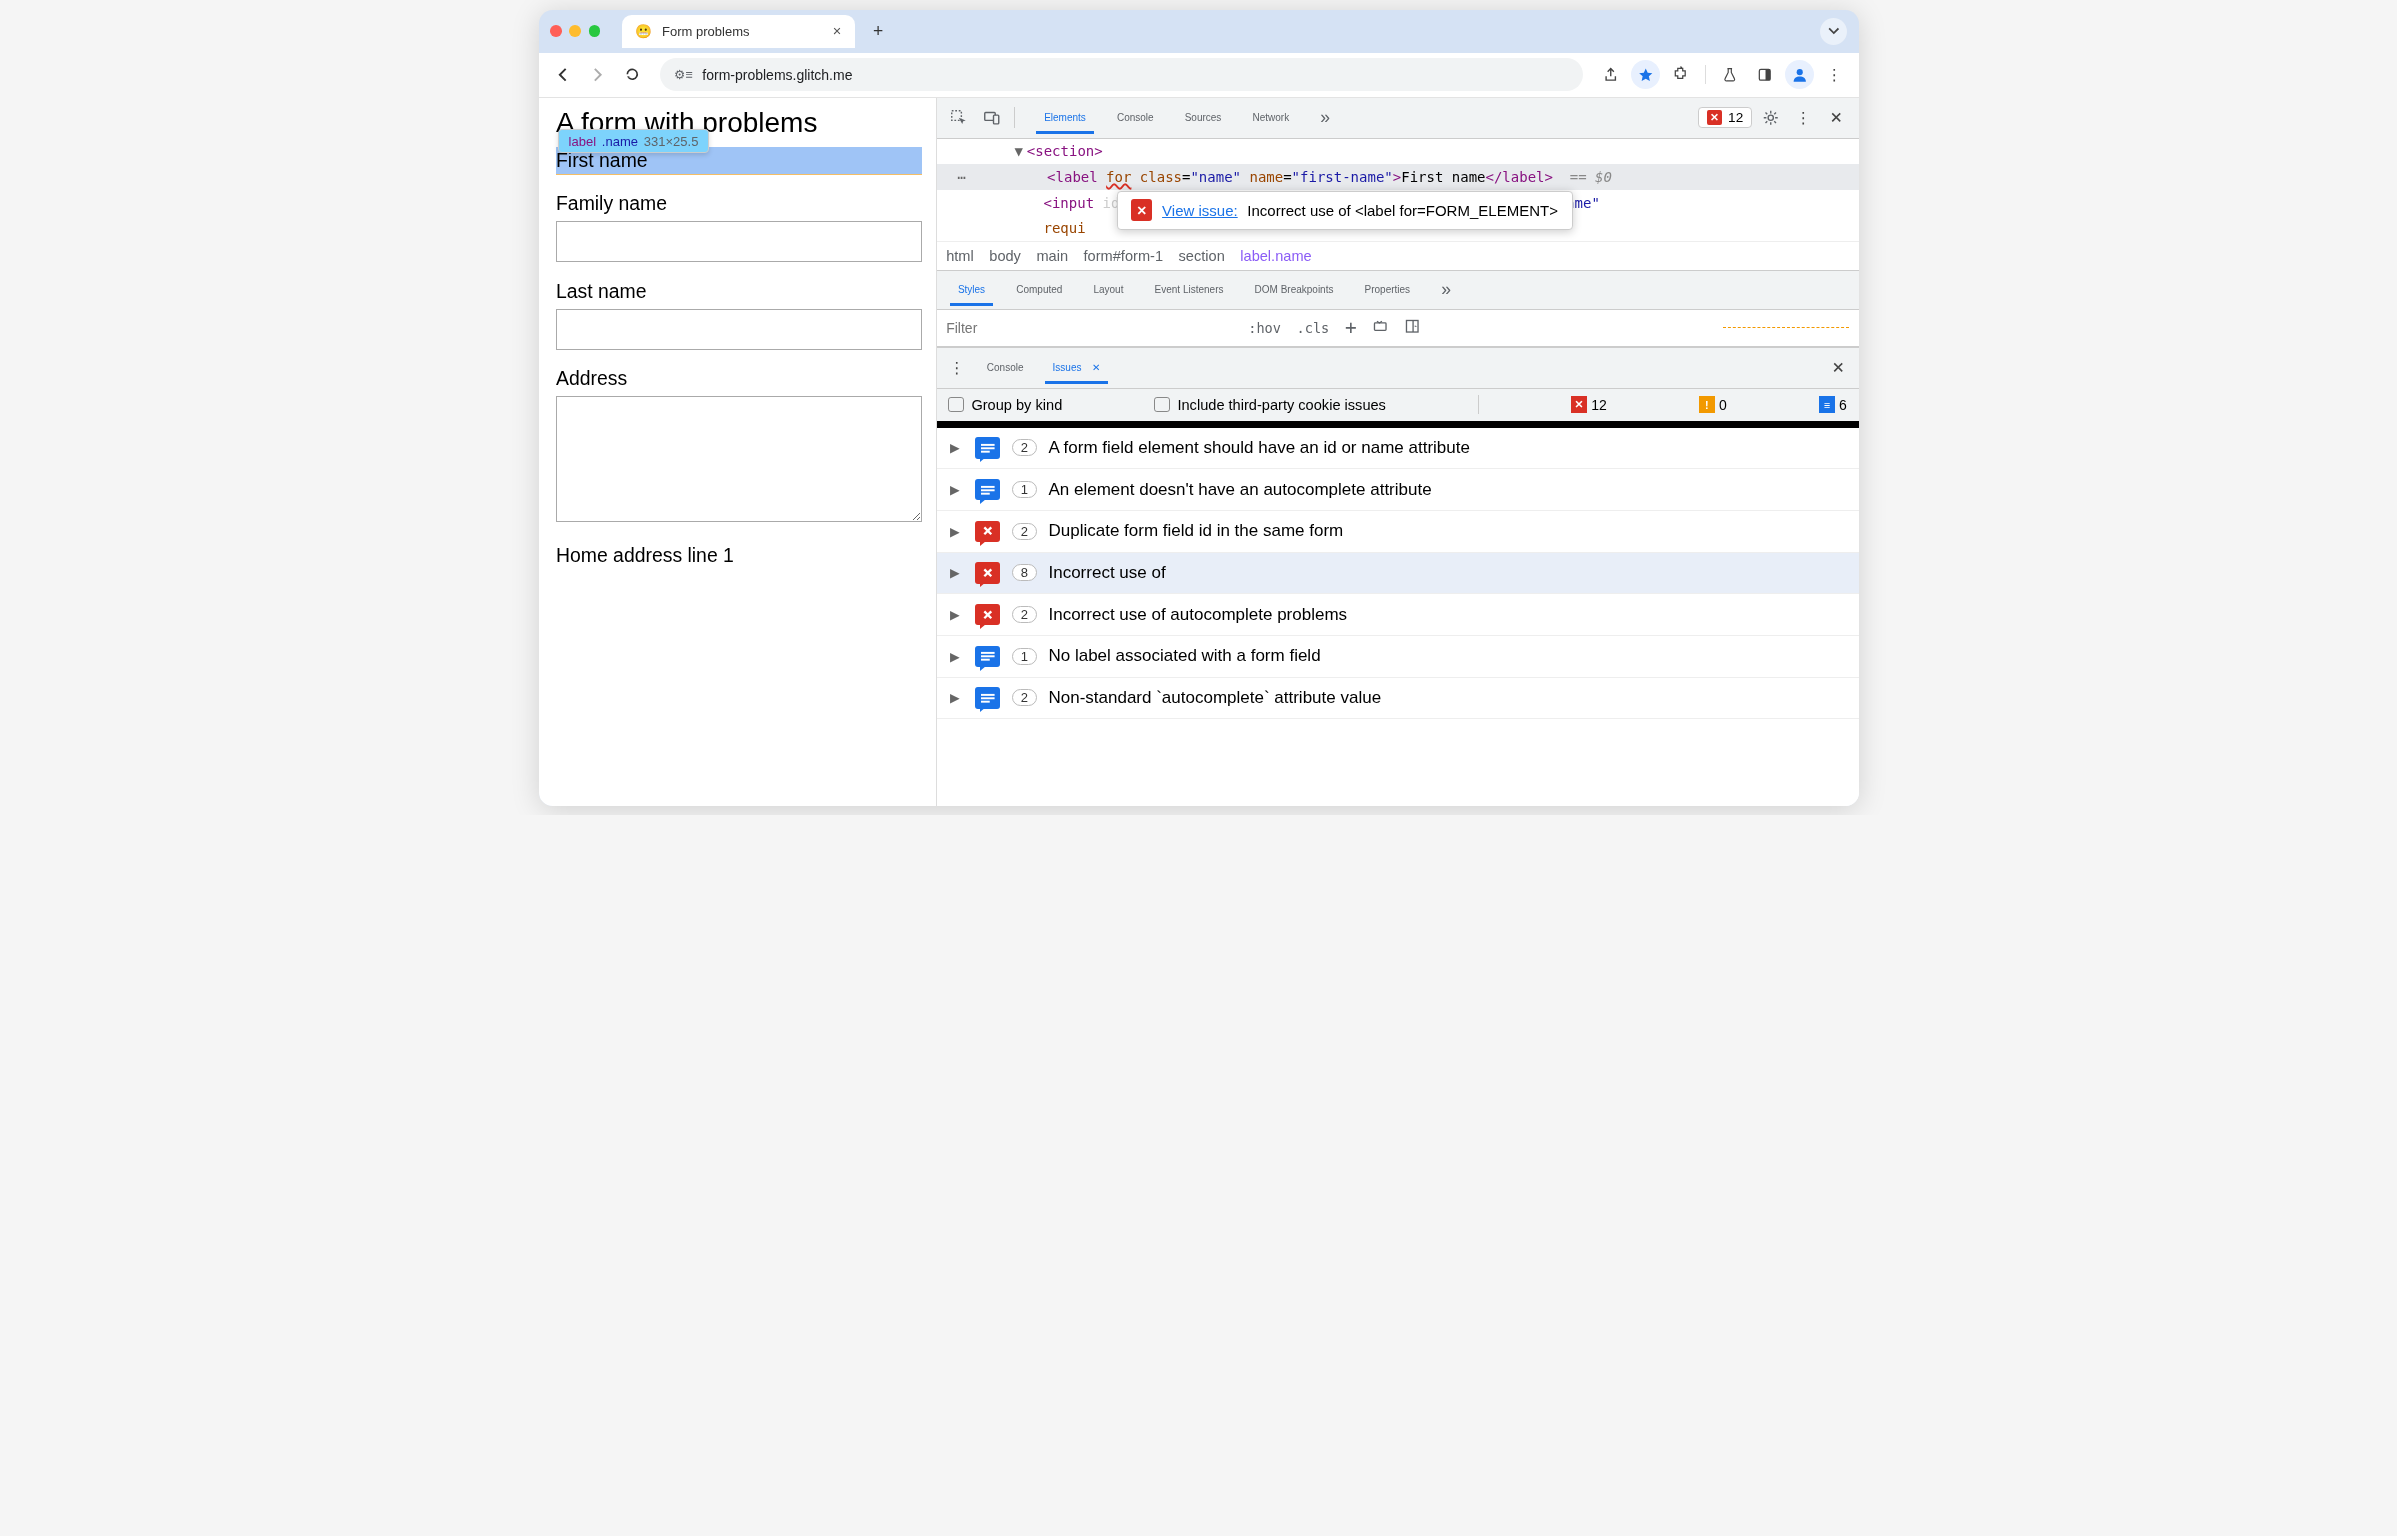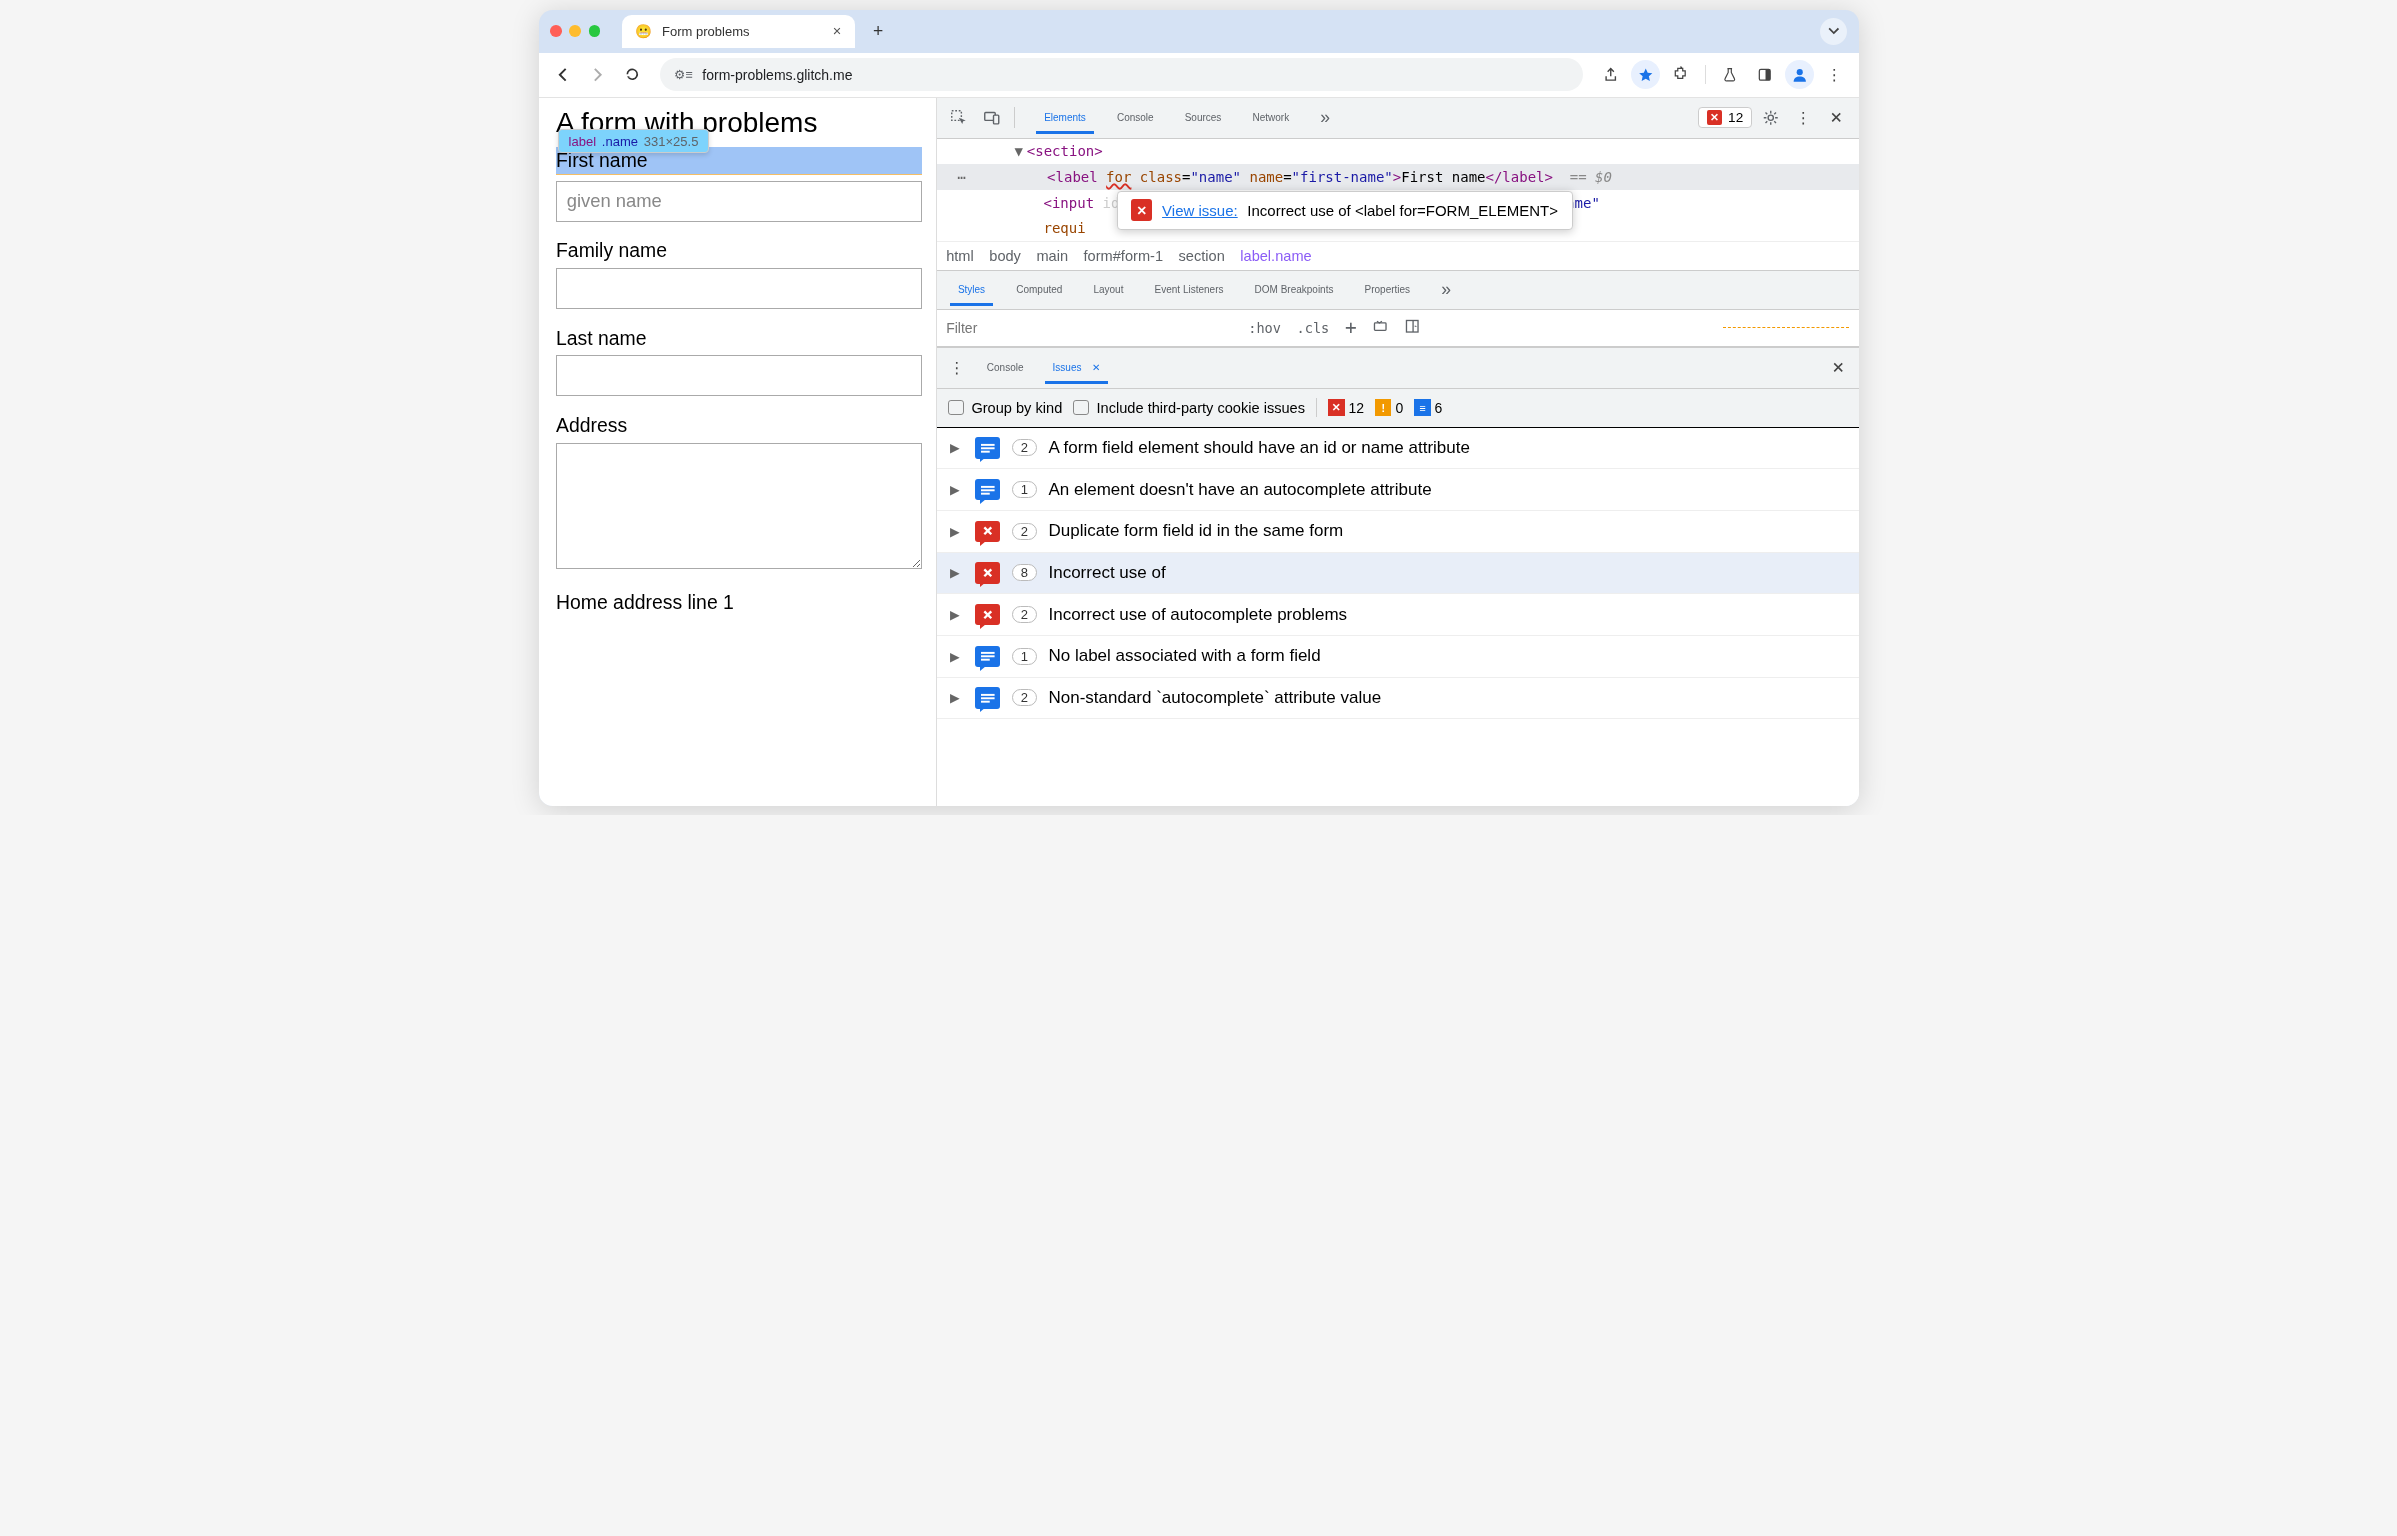--- a/index.html
+++ b/index.html
@@ -71,21 +71,21 @@
 
 
 .styles-tabs { height: 39px; background: #f1f3f4; border-bottom: 1px solid #ccc; display: flex; align-items: center; padding: 0 7.8px; gap: 3.9px; }
 .filter-row { height: 37px; border-bottom: 1px solid #ccc; display: flex; align-items: center; padding: 0 9.7px; font-size: 14px; }
 .filter-input { border: none; flex: 1; outline: none; font-size: 14px; }
 .filter-btn { padding: 3.9px 7.8px; color: #5f6368; cursor: pointer; font-size: 13.6px; font-family: Menlo, monospace; }
 
 
 .drawer { border-top: 1px solid #ccc; flex: 1; display: flex; flex-direction: column; overflow: hidden; }
 .drawer-tabs { height: 41px; background: #f1f3f4; display: flex; align-items: center; padding: 0 5.8px; gap: 1.9px; border-bottom: 1px solid #ccc; }
-.drawer-filter { height: 39px; display: flex; align-items: center; justify-content: flex-start; padding: 0 11.6px; gap: 11px; border-bottom: 1px solid #000000; background: #f1f3f4; font-size: 14.6px; }
+.drawer-filter { height: 39px; display: flex; align-items: center; justify-content: space-between; padding: 0 11.6px; gap: 28px; border-bottom: 7px solid #000000; background: #f1f3f4; font-size: 14.6px; }
 .cbox { width: 15.5px; height: 15.5px; border: 1.5px solid #888; border-radius: 2.9px; display: inline-block; }
 .count-badge { display: inline-flex; align-items: center; gap: 3.9px; font-size: 14px; }
 .count-badge .ic { width: 16.5px; height: 16.5px; display: inline-flex; align-items: center; justify-content: center; font-size: 10.7px; font-weight: bold; color: #fff; }
 .ic-err { background: #d93025; } .ic-warn { background: #f29900; } .ic-info { background: #1a73e8; }
 
 
 .issues { flex: 1; overflow-y: auto; }
 .issue-row { display: flex; align-items: center; gap: 11.6px; padding: 9.7px 13.6px; border-bottom: 1px solid #eee; font-size: 17px; cursor: pointer; }
 .issue-row.hl { background: #e8eef8; }
 .issue-row .chev { color: #666; font-size: 12.6px; width: 13.6px; }
@@ -183,21 +183,20 @@
 
     <div class="page">
       <div class="page-title">A form with problems</div>
       <div class="tooltip">
         <span class="sel">label</span>
           <span class="cls">.name</span>
         <span class="dims">331×25.5</span>
       </div>
       <div class="form-section">
         <span class="form-label hl-label">First name</span>
-        <input class="form-input" placeholder="given name" style="">
       </div>
       <div class="form-section">
         <span class="form-label">Family name</span>
         <input class="form-input" style="">
       </div>
       <div class="form-section">
         <span class="form-label">Last name</span>
         <input class="form-input" style="">
       </div>
       <div class="form-section">

